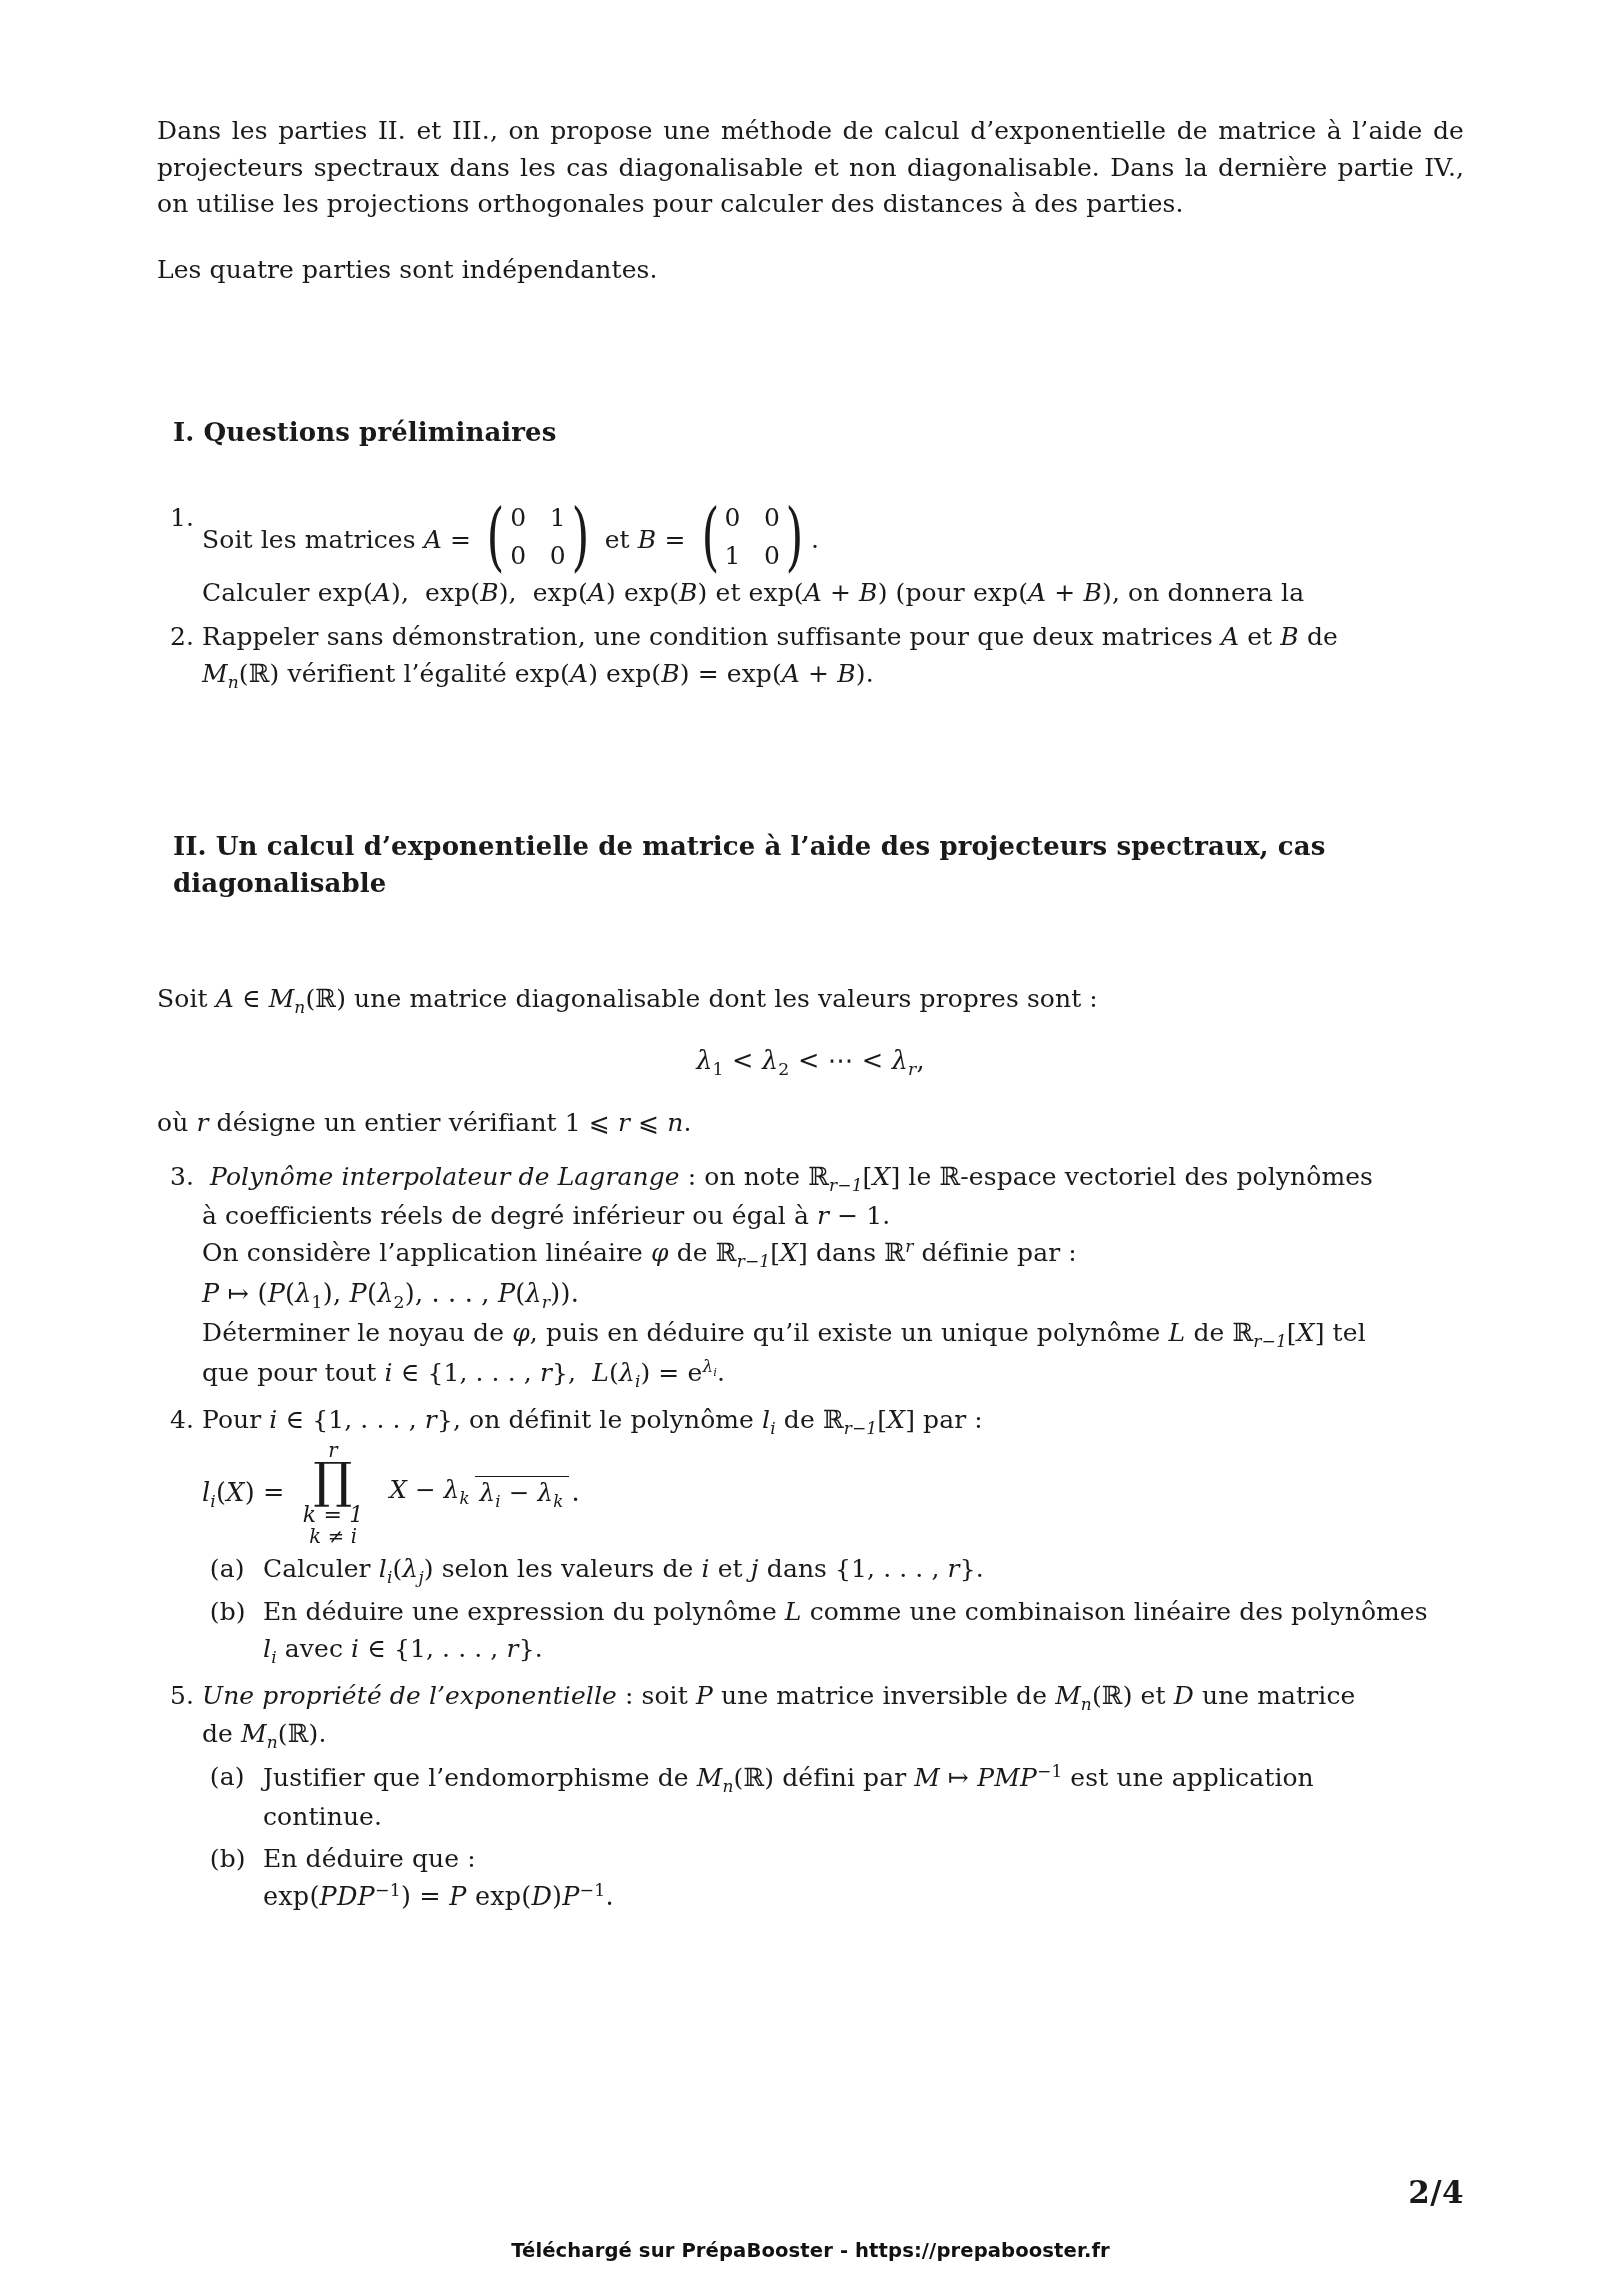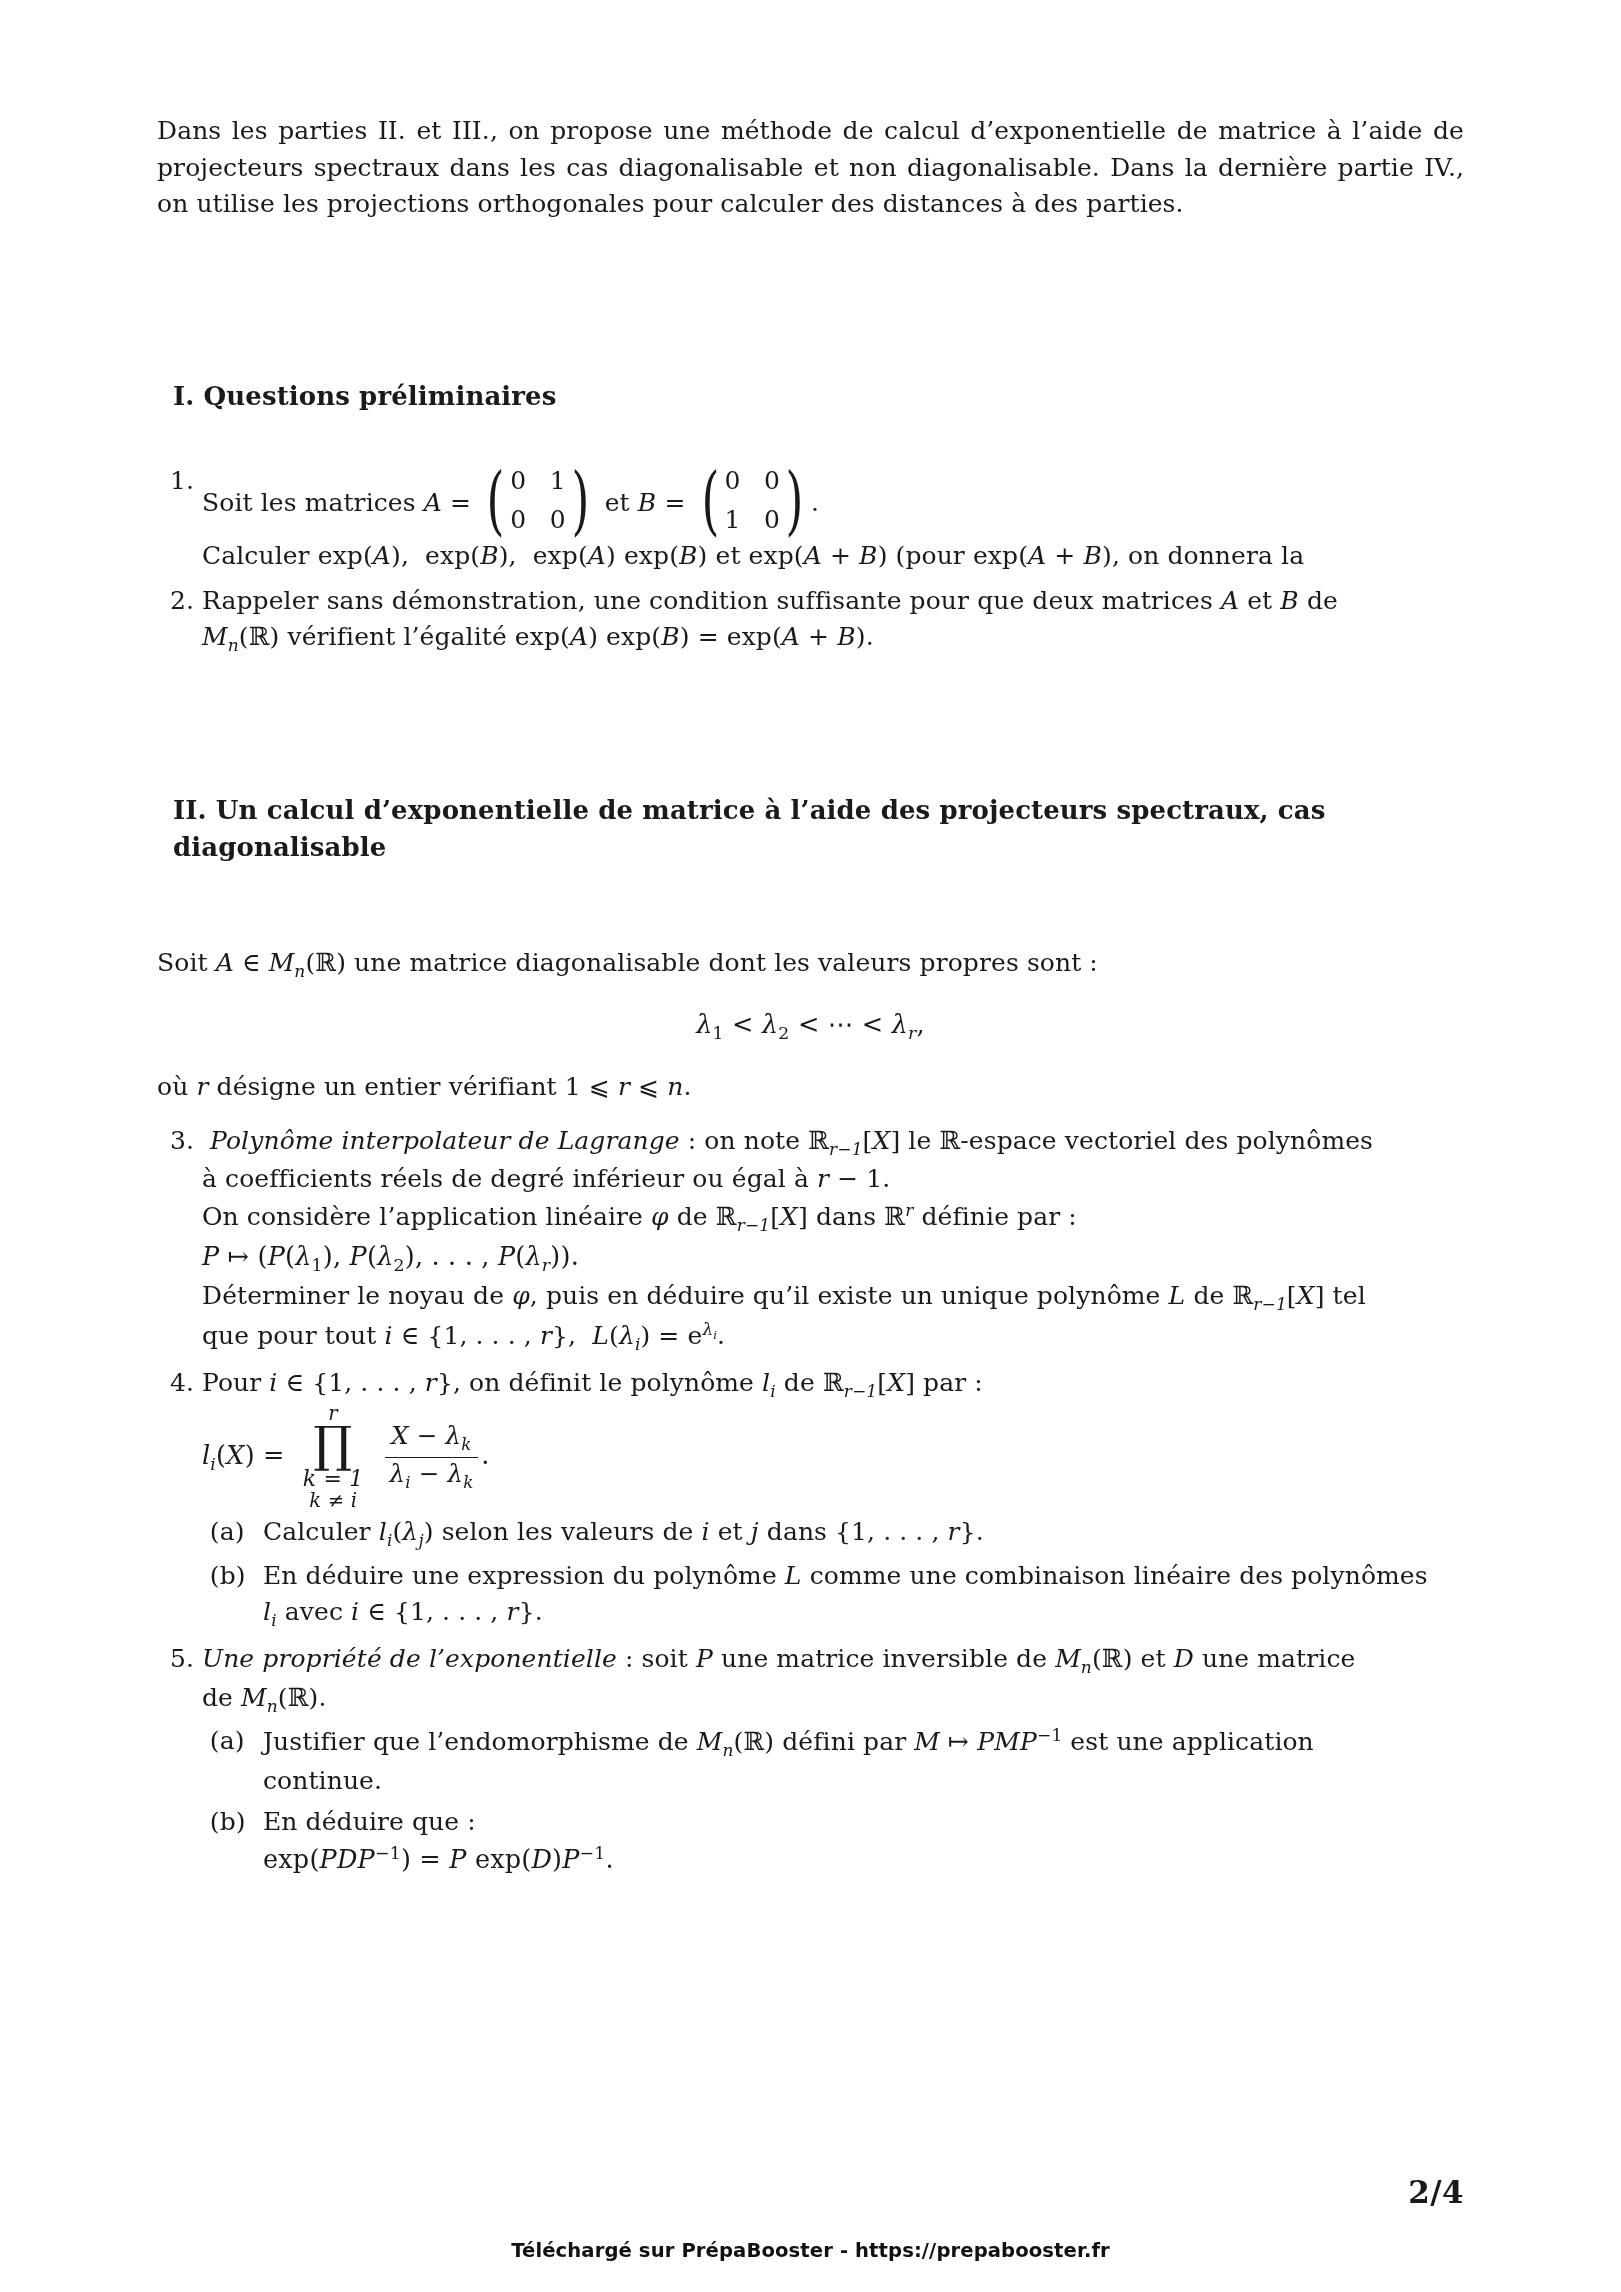--- a/index.html
+++ b/index.html
@@ -146,21 +146,20 @@
     font-size: 49px;
     line-height: 0.92;
     font-family: "DejaVu Serif", serif;
   }
   .prodblock .plim-bot { font-size: 22px; margin-top: 1px; font-style: italic; }
   .prodblock .plim-bot2 { font-size: 19.6px; margin-top: 1px; font-style: italic; }
 
   
   .frac {
     display: inline-flex;
-    flex-direction: column;
     align-items: center;
     vertical-align: middle;
     margin: 0 2.9px;
     line-height: 1.12;
   }
   .frac .num { padding: 0 4.9px 2px 4.9px; font-size: 24.5px; }
   .frac .den { padding: 2px 4.9px 0 4.9px; font-size: 24.5px; border-top: 1.3px solid #1a1a1a; }
 
   
   .footer-page {
@@ -183,20 +182,21 @@
     letter-spacing: 0.1px;
   }
   .footer-credit .plain { font-weight: bold; }
 </style>
 </head>
 <body>
 
 <div class="page">
 
   <p class="body-text para para-intro">Dans les parties II. et III., on propose une méthode de calcul d’exponentielle de matrice à l’aide de projecteurs spectraux dans les cas diagonalisable et non diagonalisable. Dans la dernière partie IV., on utilise les projections orthogonales pour calculer des distances à des parties.</p>
+  <p class="body-text para">Les quatre parties sont indépendantes.</p>
 
   <div class="gap-lg"></div>
 
   <h2 class="section">I. Questions préliminaires</h2>
 
   <div class="gap-sm"></div>
 
   <ol class="enum body-text">
     <li>
       <span class="marker">1.</span>

